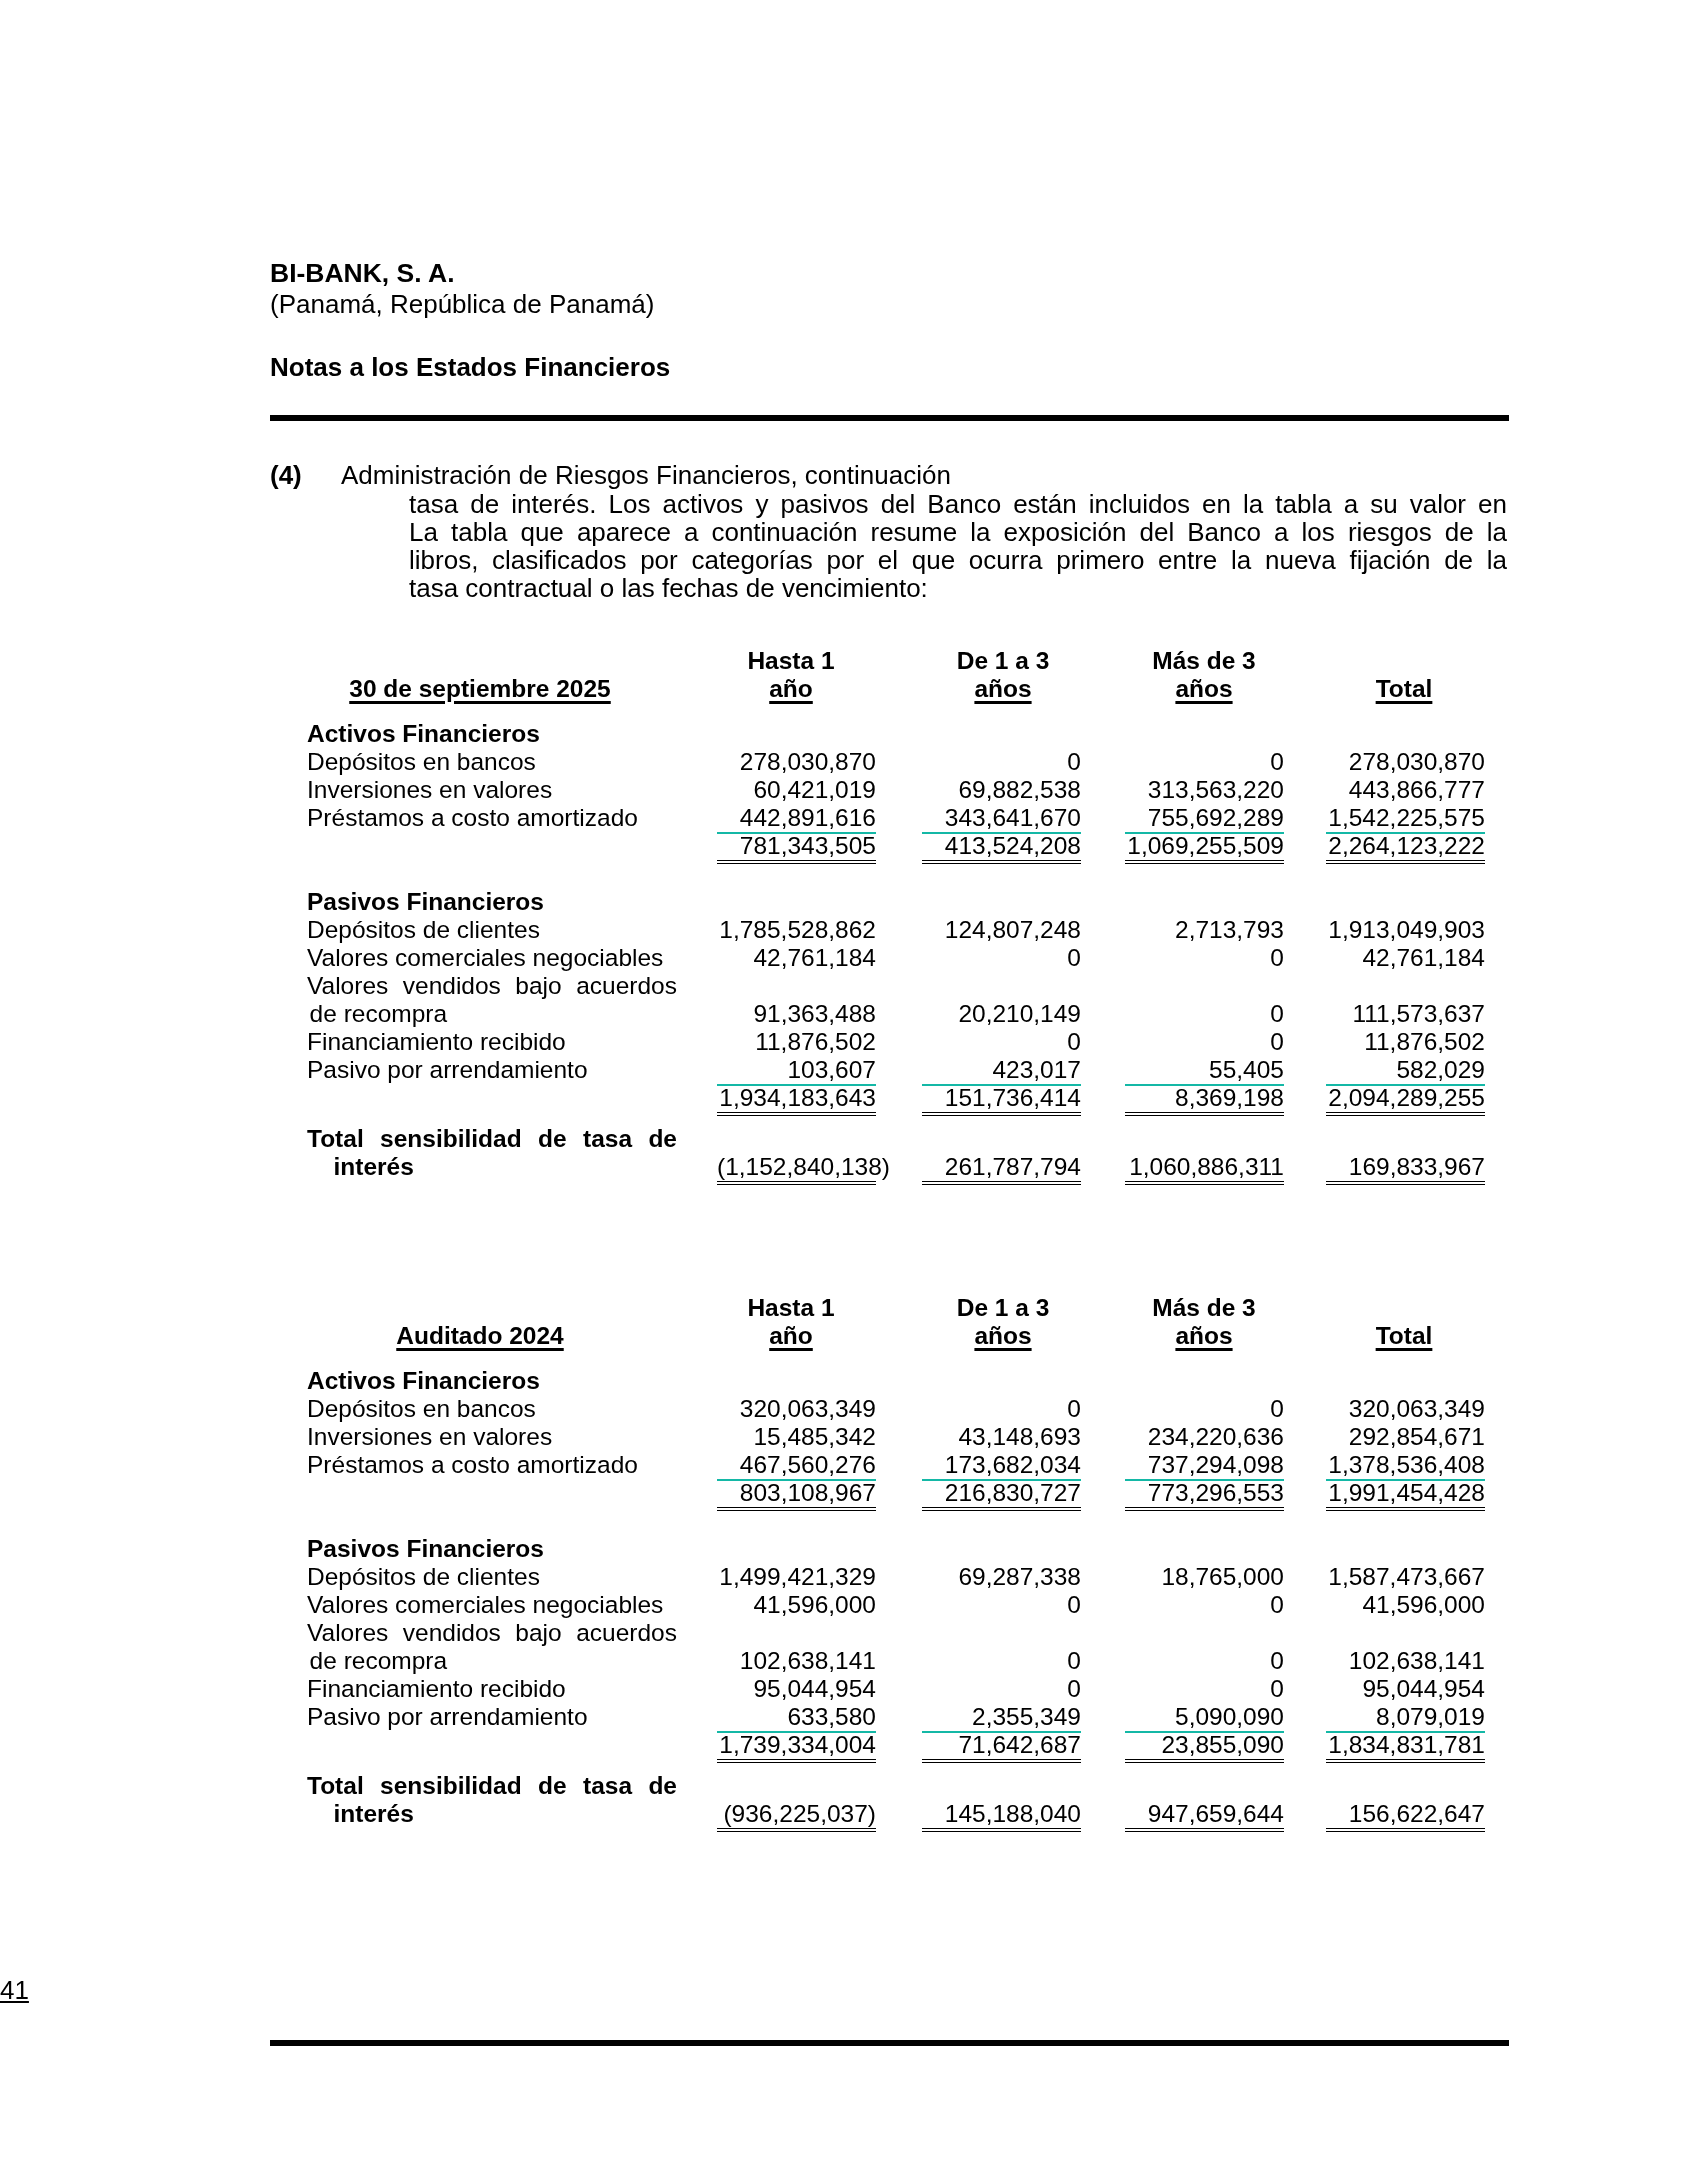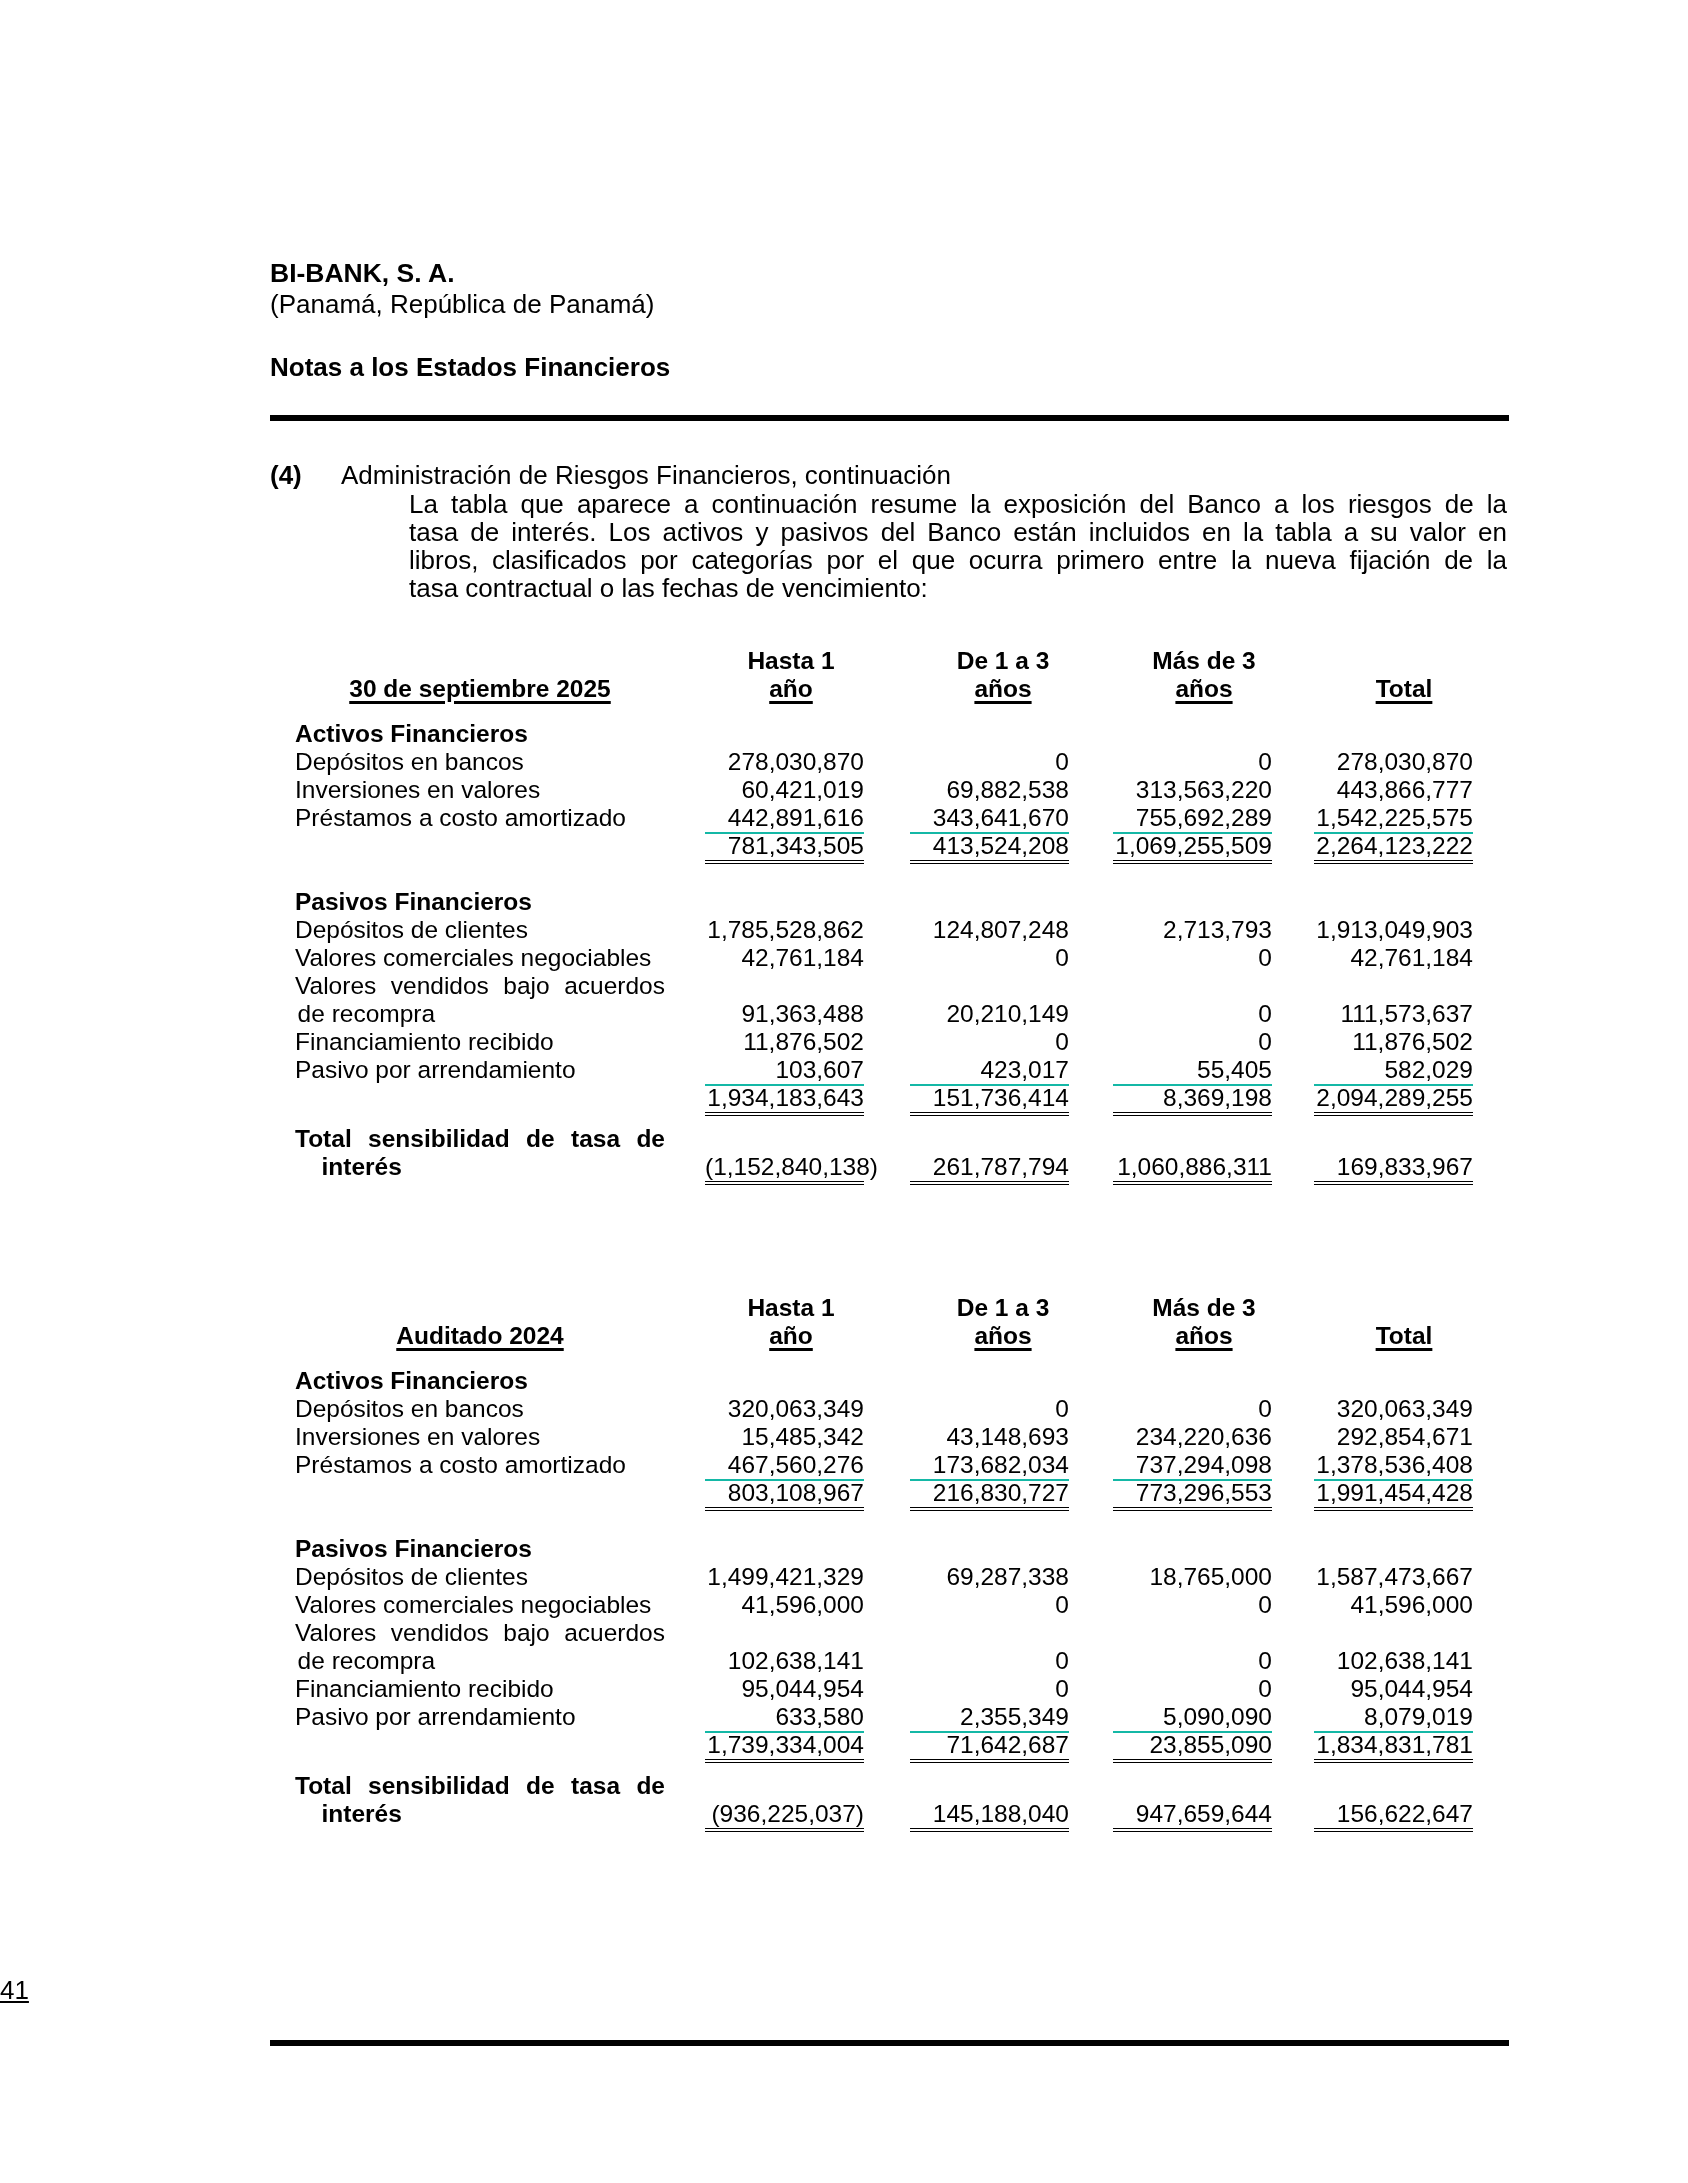--- a/index.html
+++ b/index.html
@@ -19,21 +19,21 @@
   .intro { left: 409px; top: 490px; width: 1098px; font-size: 26px; line-height: 28px; text-align: justify; }
   .intro span { display: block; text-align: justify; text-align-last: justify; }
   .intro span.last { text-align-last: left; }
 
   .tbl { position: absolute; left: 295px; width: 1184px; font-size: 24.5px; line-height: 28px; }
   .hdr { position: relative; height: 60px; font-weight: bold; }
   .hdr .cell { position: absolute; text-align: center; }
   .hdr .l1 { top: 0; }
   .hdr .l2 { top: 28px; }
   .u { text-decoration: underline; text-decoration-thickness: 2.6px; text-underline-offset: 4px; }
-  .row { position: relative; height: 28px; }
+  .row { position: relative; height: 28px; margin-left: 12px; }
   .row .label { position: absolute; left: 0; white-space: nowrap; }
   .row .label.bold { font-weight: bold; }
   .row .label.indent { left: 26.5px; }
   .row .num { position: absolute; text-align: right; width: 159px; white-space: nowrap; }
   .c1 { left: 410px; } .c2 { left: 615px; } .c3 { left: 818px; } .c4 { left: 1019px; }
   .num.sline { border-bottom: 2px solid #14b8a6; }
   .num.dline { border-bottom: 4px double #000; }
   .spacer { height: 28px; }
   .spacer.sm { height: 13.2px; }
   .page-num { left: 0; width: 1688px; text-align: left; top: 1975px; font-size: 26px; text-decoration: underline; }
@@ -43,22 +43,22 @@
 <body>
 
 <div class="abs company">BI-BANK, S. A.</div>
 <div class="abs location">(Panamá, República de Panamá)</div>
 <div class="abs notes-title">Notas a los Estados Financieros</div>
 <div class="abs rule top"></div>
 
 <div class="abs sec-num">(4)</div>
 <div class="abs sec-title">Administración de Riesgos Financieros, continuación</div>
 <div class="abs intro">
+  <span>tasa de interés. Los activos y pasivos del Banco están incluidos en la tabla a su valor en</span>
   <span>La tabla que aparece a continuación resume la exposición del Banco a los riesgos de la</span>
-  <span>tasa de interés. Los activos y pasivos del Banco están incluidos en la tabla a su valor en</span>
   <span>libros, clasificados por categorías por el que ocurra primero entre la nueva fijación de la</span>
   <span class="last">tasa contractual o las fechas de vencimiento:</span>
 </div>
 
 <div class="tbl" style="top: 647px;">
   <div class="hdr">
     <div class="cell l2" style="left:0;width:370px;"><span class="u">30 de septiembre 2025</span></div>
     <div class="cell l1" style="left:423px;width:146px;">Hasta 1</div>
     <div class="cell l2" style="left:423px;width:146px;"><span class="u">año</span></div>
     <div class="cell l1" style="left:635px;width:146px;">De 1 a 3</div>

